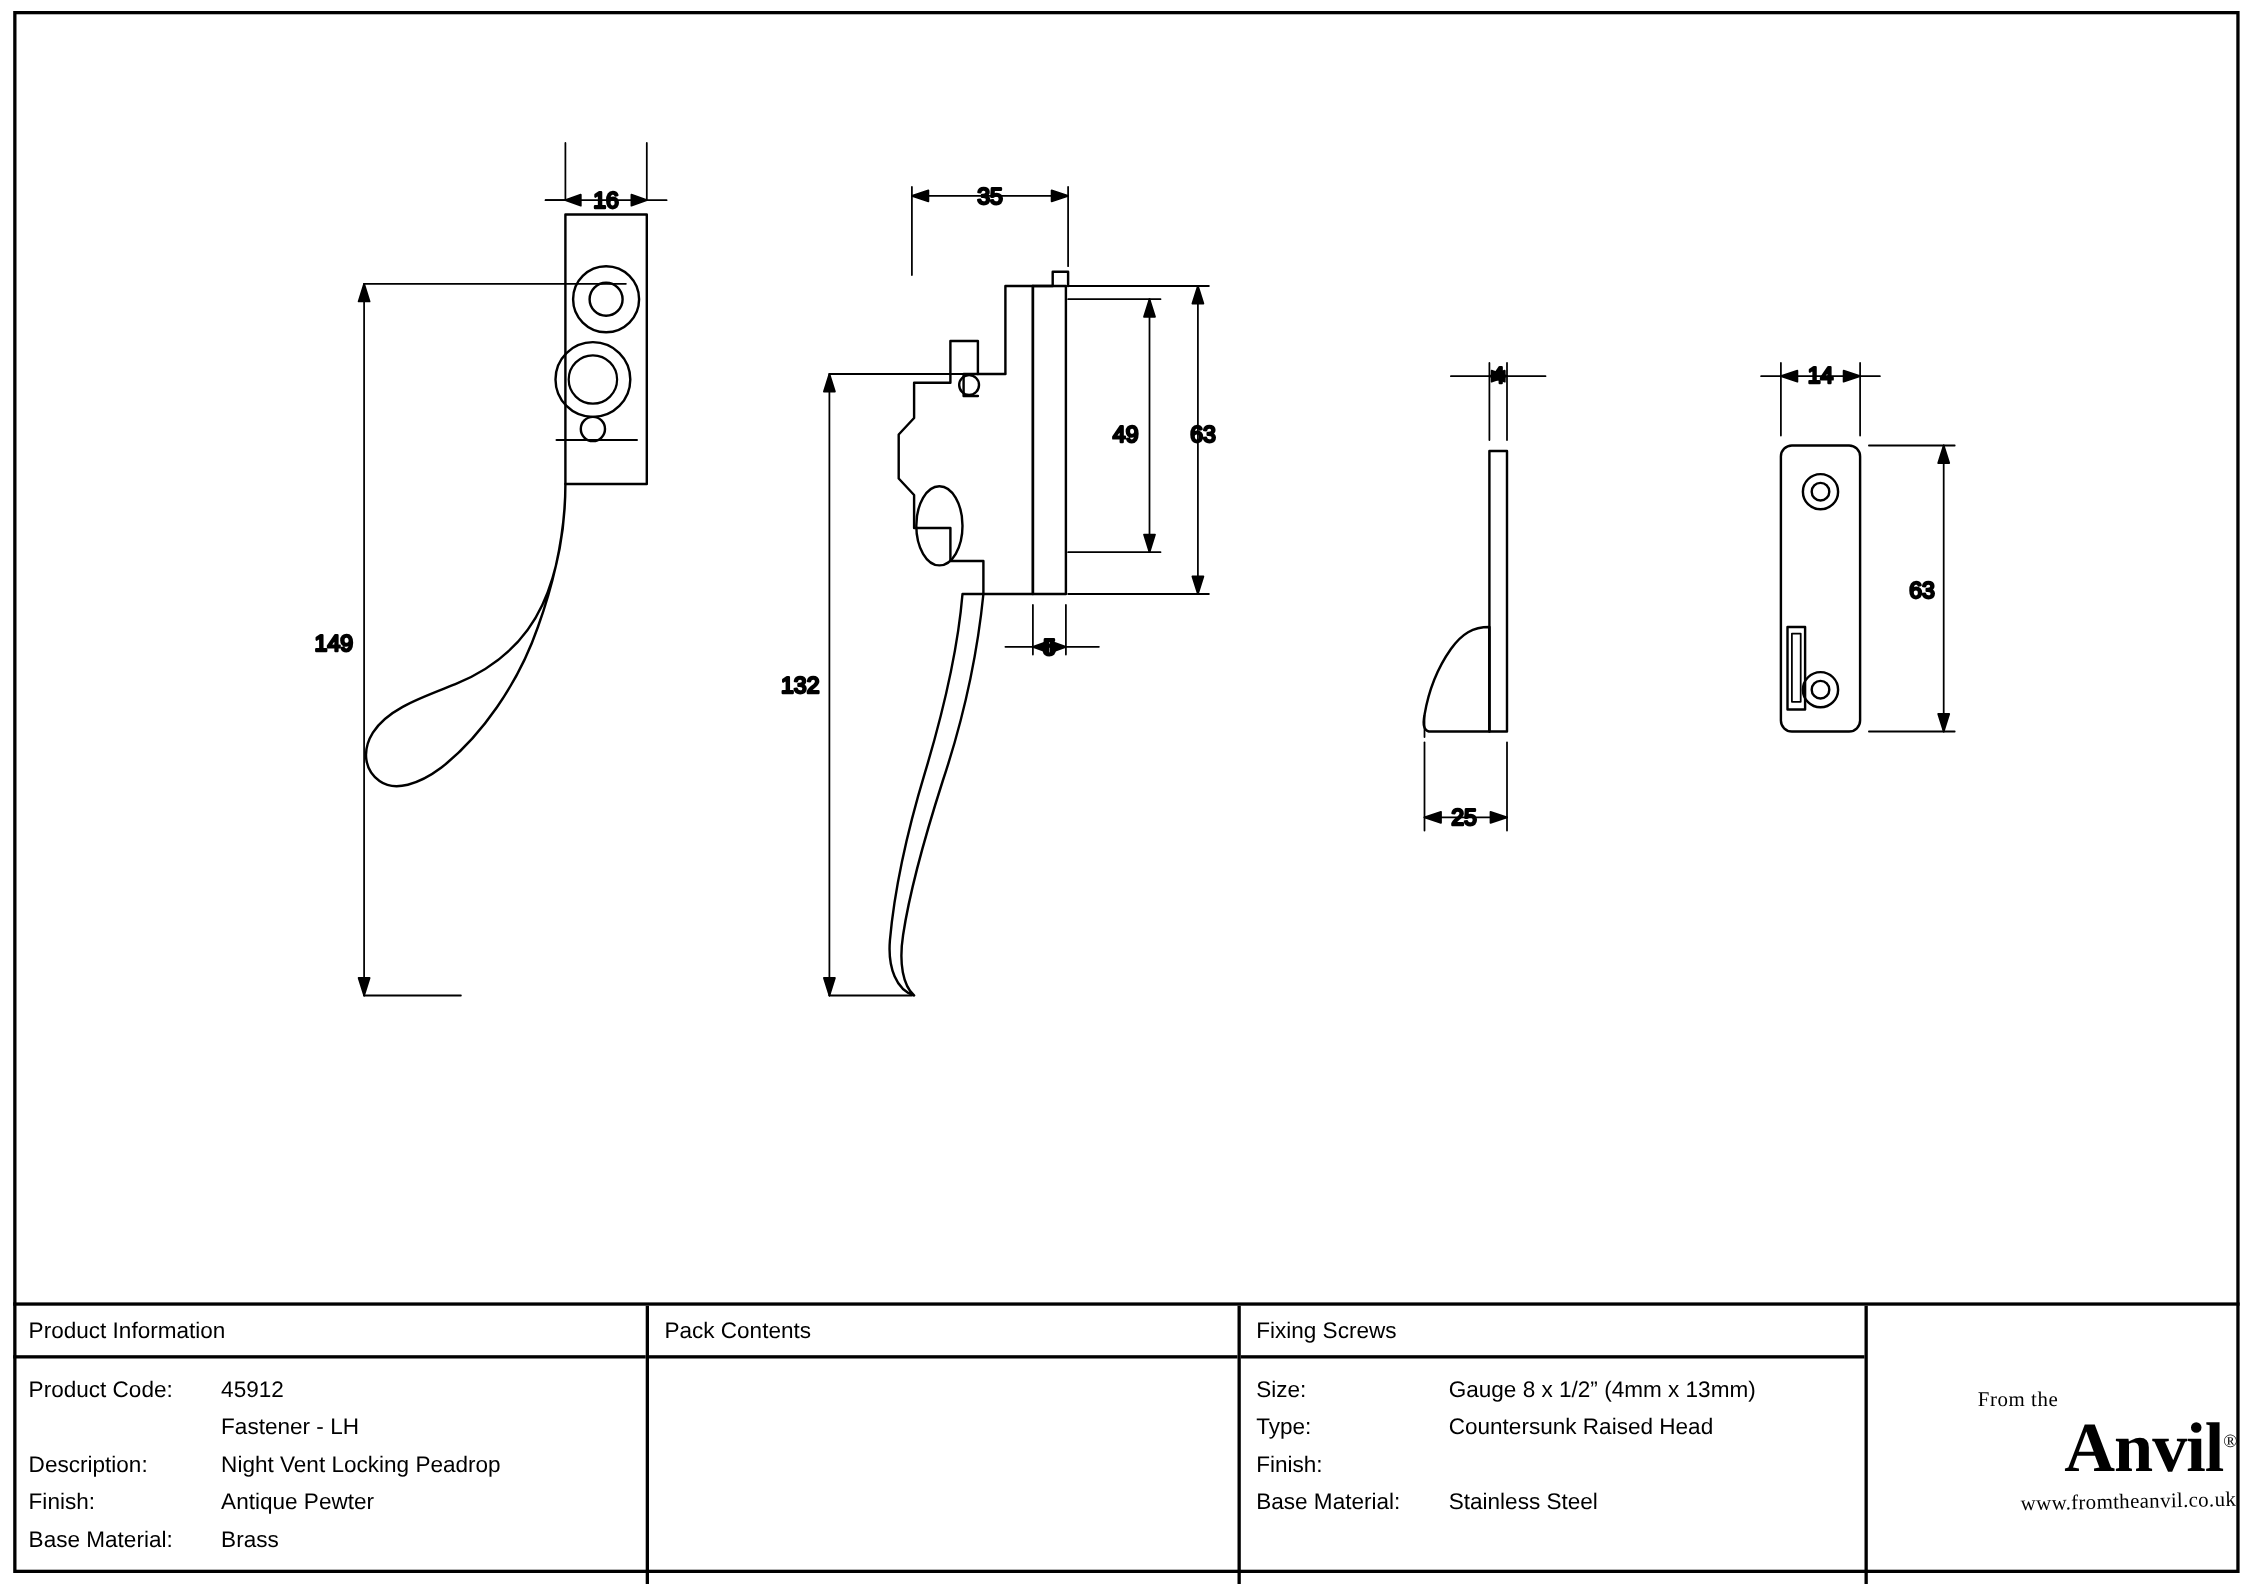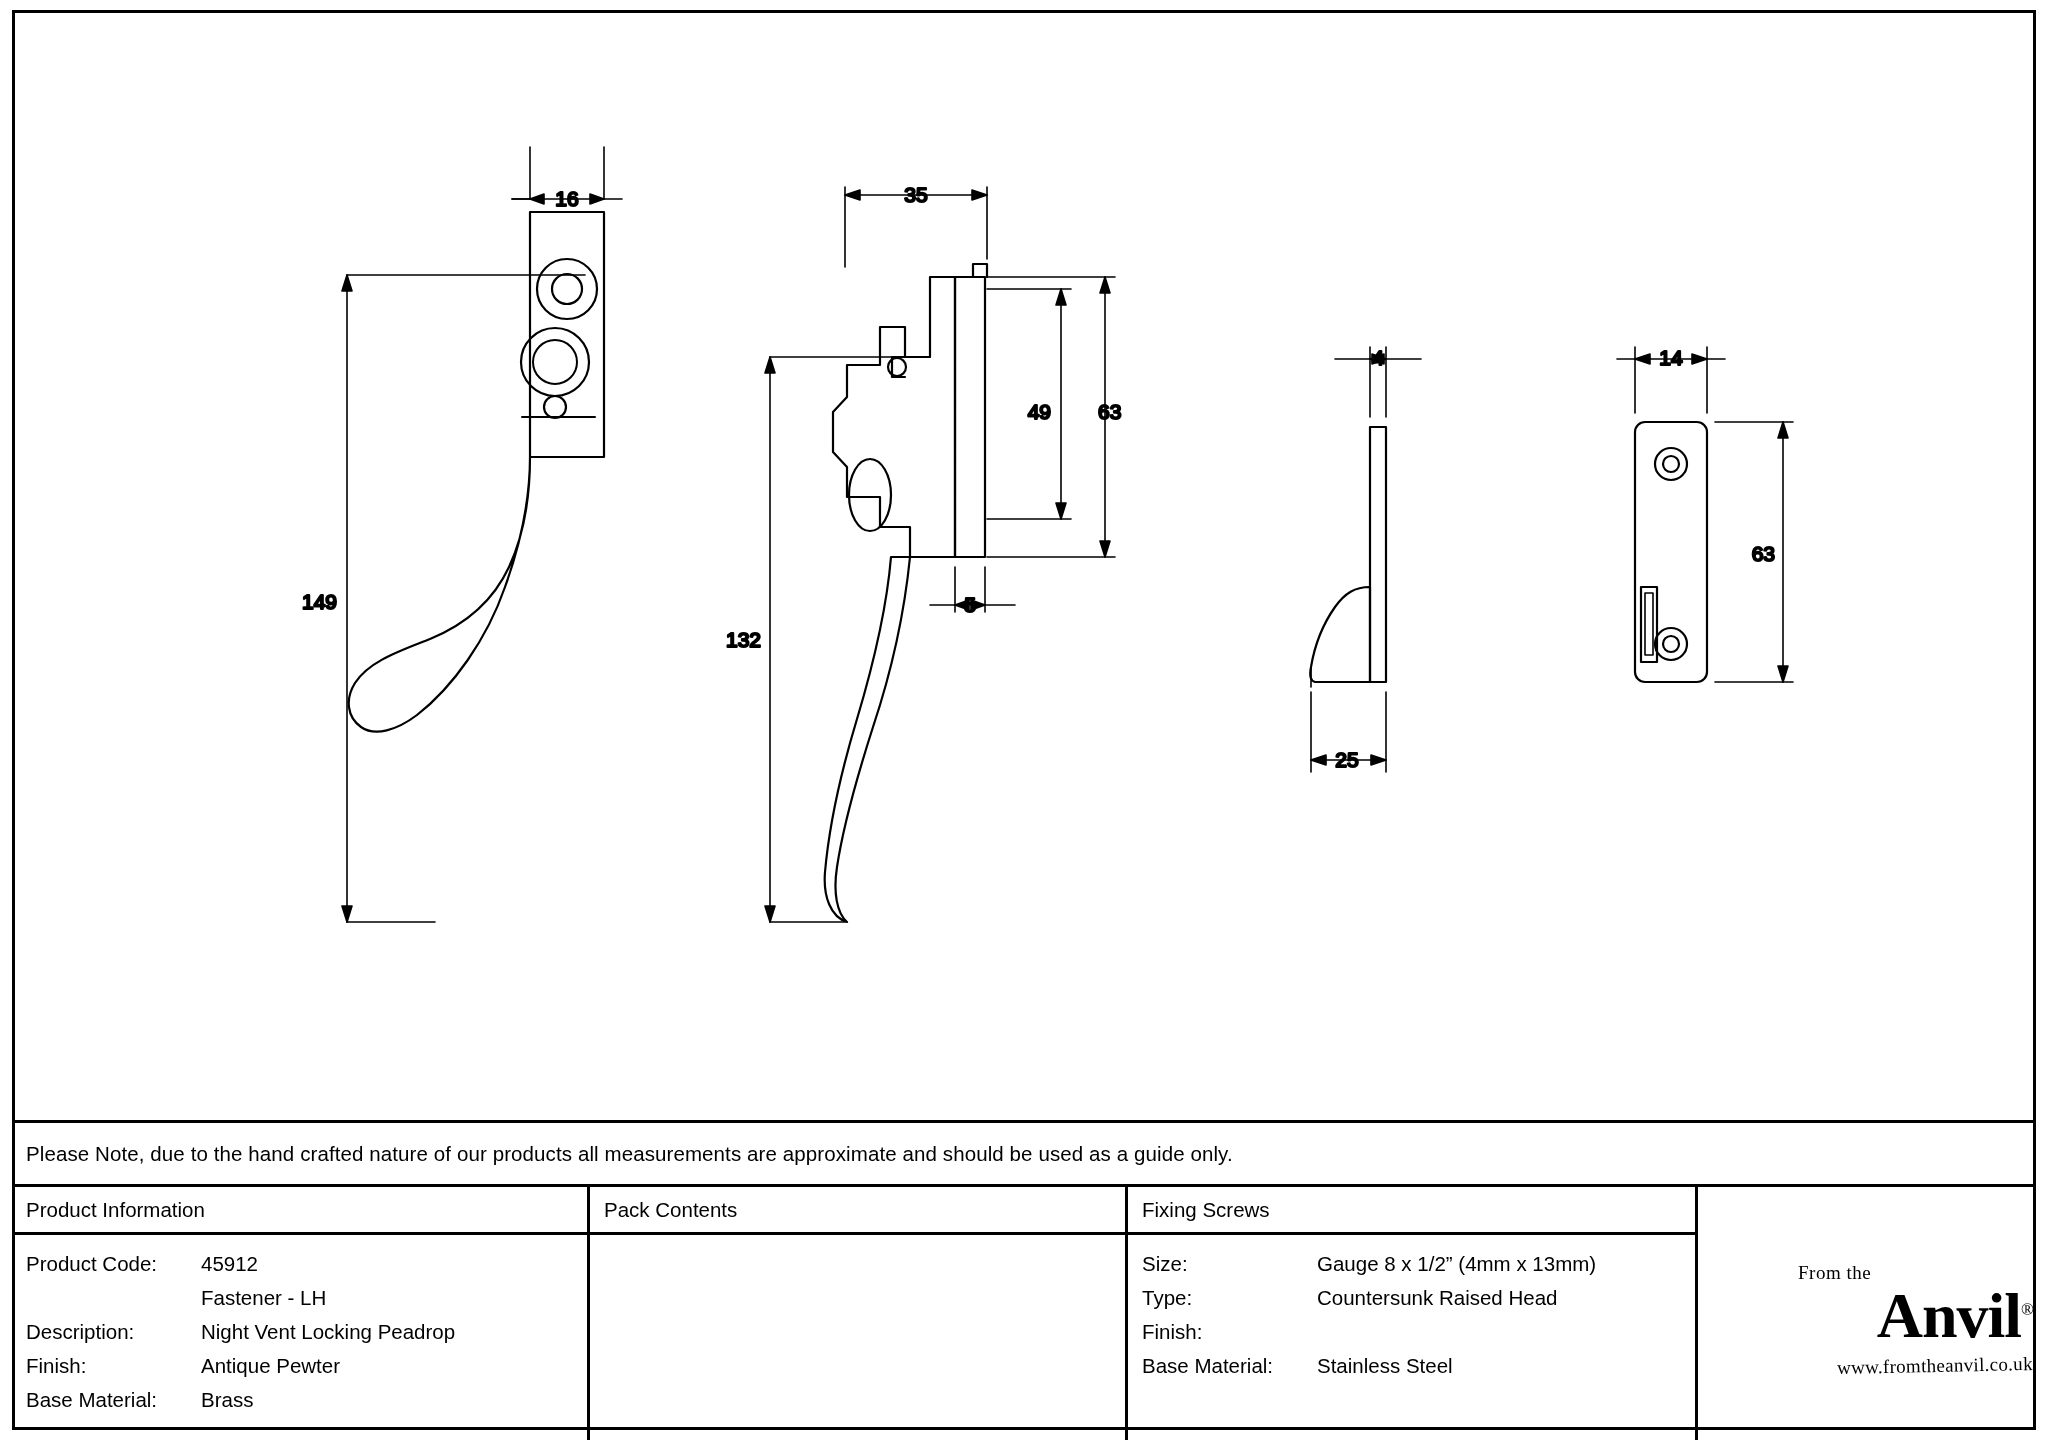--- a/index.html
+++ b/index.html
@@ -26,26 +26,25 @@
     left: 12px;
     top: 10px;
     width: 2024px;
     height: 1420px;
     border: 3px solid #000;
     box-sizing: border-box;
   }
   
   #drawing {
     position: absolute;
-    left: 25px;
+    left: 9px;
     top: 10px;
     width: 2024px;
     height: 1110px;
     overflow: hidden;
-    margin-top: 17px;
   }
   svg.draw {
     position: absolute;
     left: 0;
     top: 0;
   }
   
   .note-row {
     position: absolute;
     left: 12px;
@@ -343,23 +342,20 @@
           <path d="M 1758,395 L 1758,655"></path>
           <path d="M 1758,395 l -5,16 l 10,0 z" fill="#000"></path>
           <path d="M 1758,655 l -5,-16 l 10,0 z" fill="#000"></path>
         </g>
         <text class="dim-text" x="1750" y="534" text-anchor="end">63</text>
 
       </g>
     </svg>
   </div>
 
-  <div class="note-row">
-    <div class="note-text">Please Note, due to the hand crafted nature of our products all measurements are approximate and should be used as a guide only.</div>
-  </div>
 
   <div class="table-row">
 
     <div class="col c1">
       <div class="col-head">Product Information</div>
       <div class="col-body">
         <div class="kv">
           <span class="k">Product Code:</span>
           <span class="v">45912</span>
         </div>

